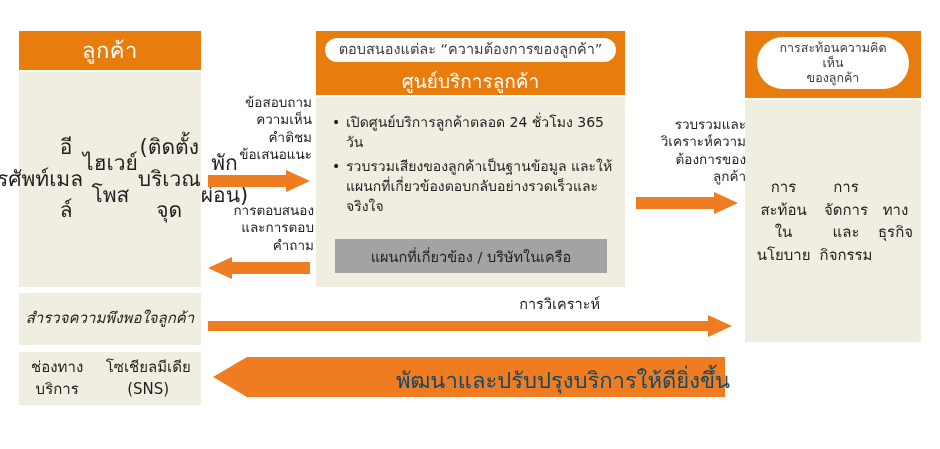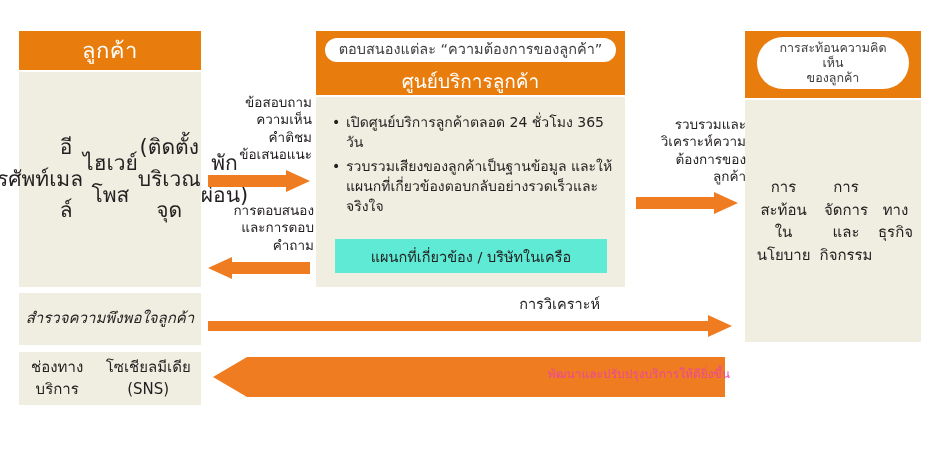--- a/index.html
+++ b/index.html
@@ -134,21 +134,21 @@
     position: absolute;
     left: -14px;
     top: 0;
   }
   #center-subbox {
     position: absolute;
     left: 19px;
     top: 142px;
     width: 272px;
     height: 34px;
-    background: #5eead4;
+    background: #a3a3a3;
     color: #231f20;
     font-size: 14.5px;
     display: flex;
     align-items: center;
     justify-content: center;
     text-align: center;
   }
 
   
   #right-header {
@@ -221,22 +221,22 @@
     width: 250px;
     font-size: 14.5px;
   }
   #arrow-analysis { left: 208px; top: 315px; }
 
   #arrow-improve { left: 213px; top: 355px; }
   #label-improve {
     left: 240px;
     top: 367px;
     width: 490px;
-    font-size: 12px;
-    color: #ec4899;
+    font-size: 22px;
+    color: #0c4a6e;
   }
 </style>
 </head>
 <body>
 
 <div id="canvas">
 
   <div class="panel-header" id="left-header">
     <span>ลูกค้า</span>
   </div>

